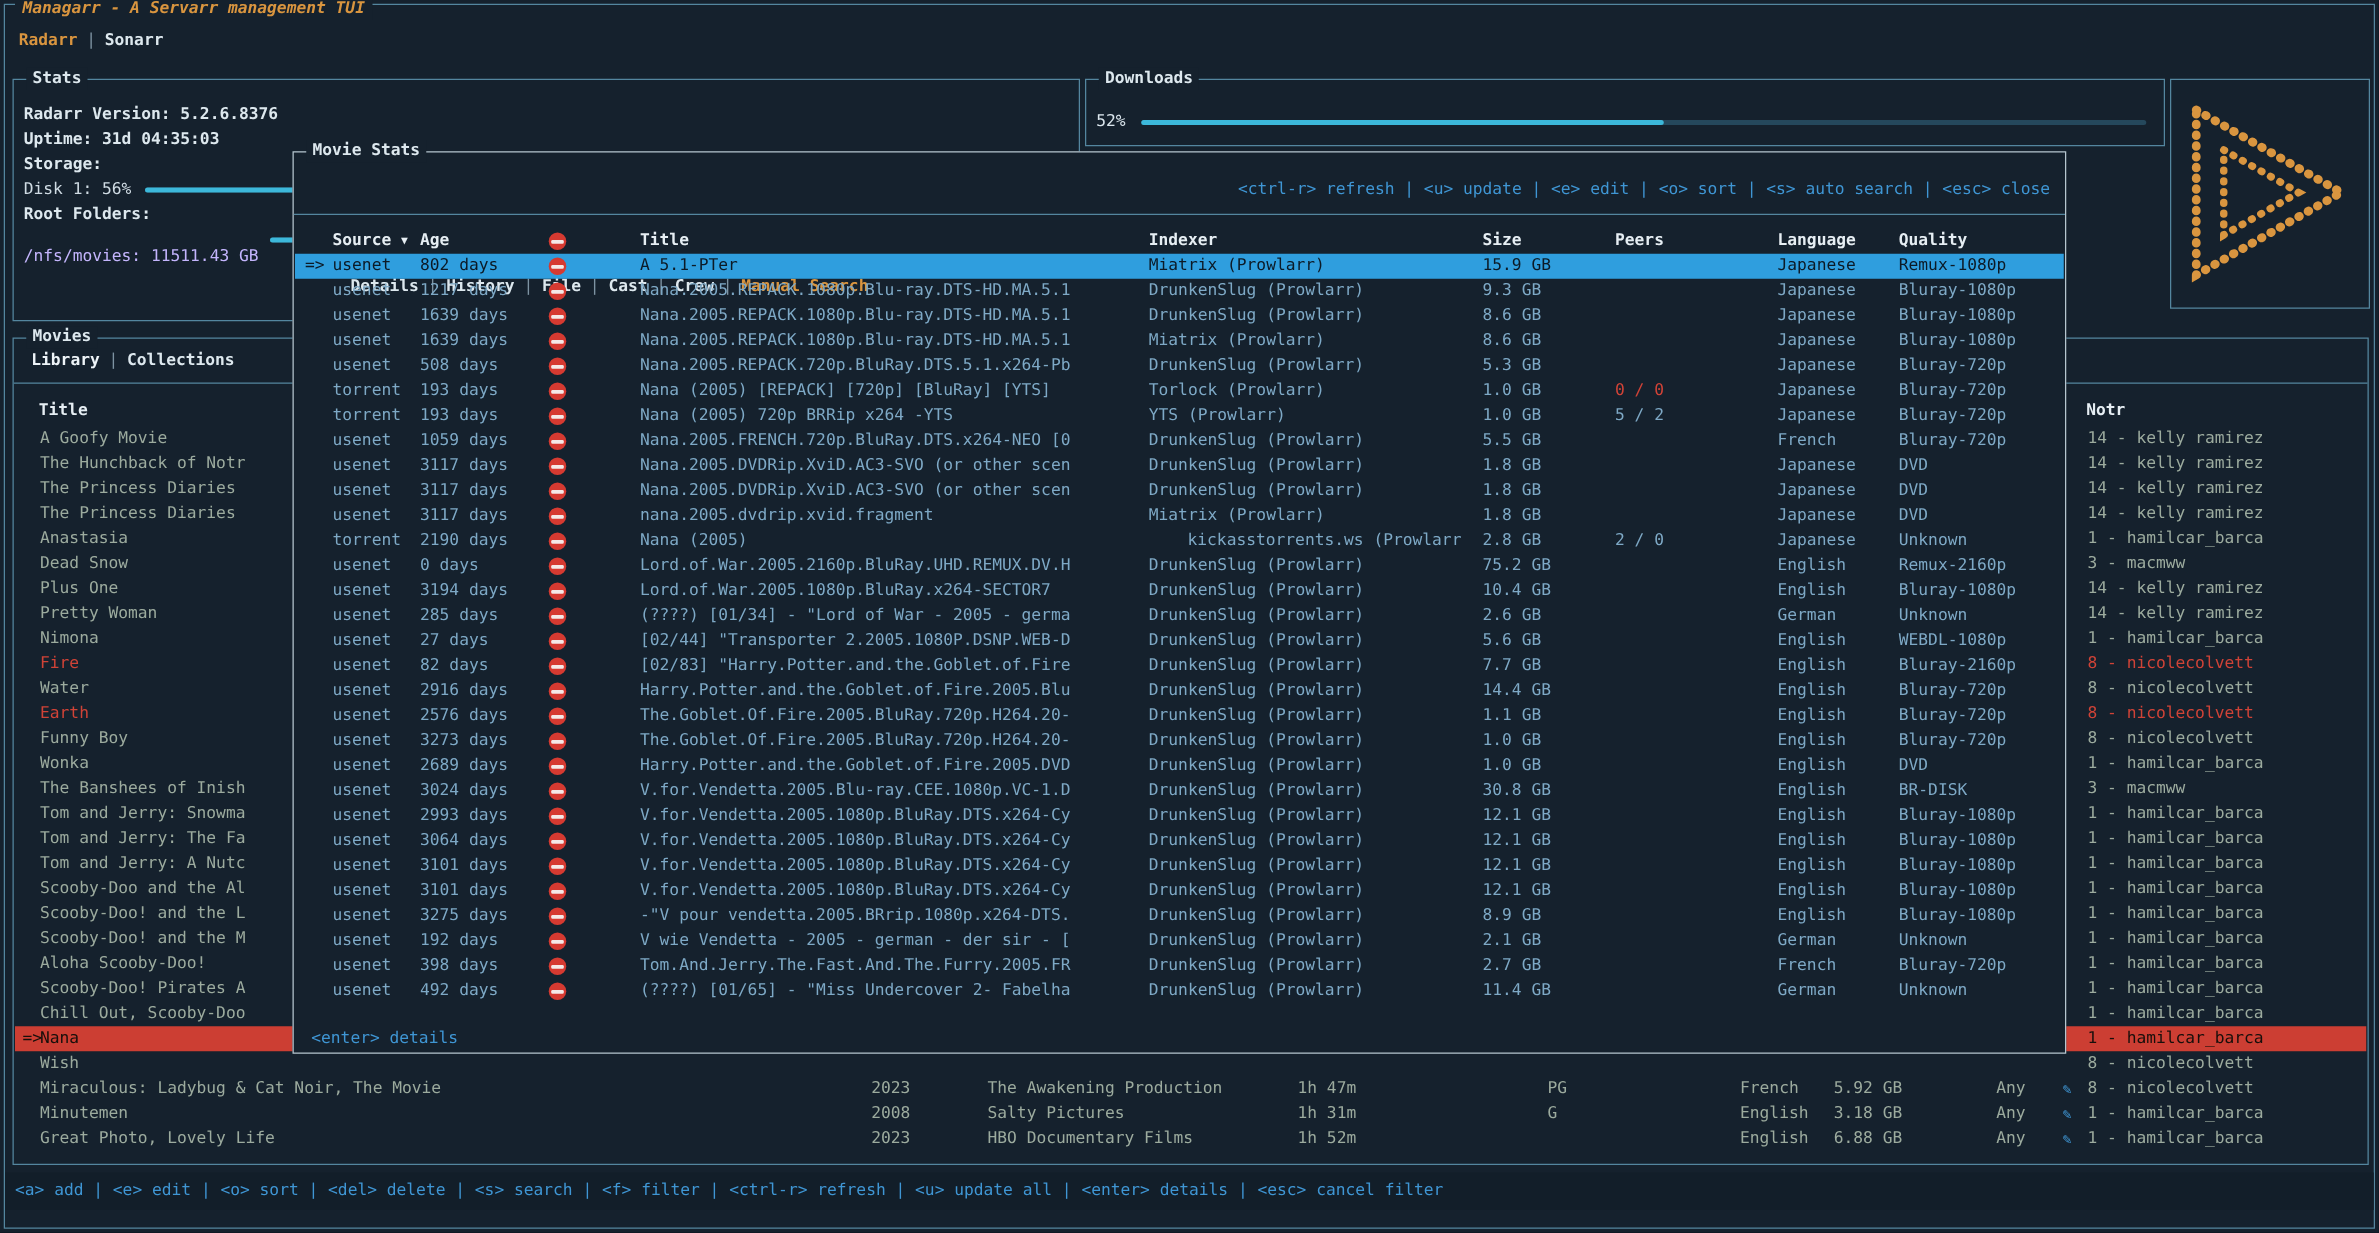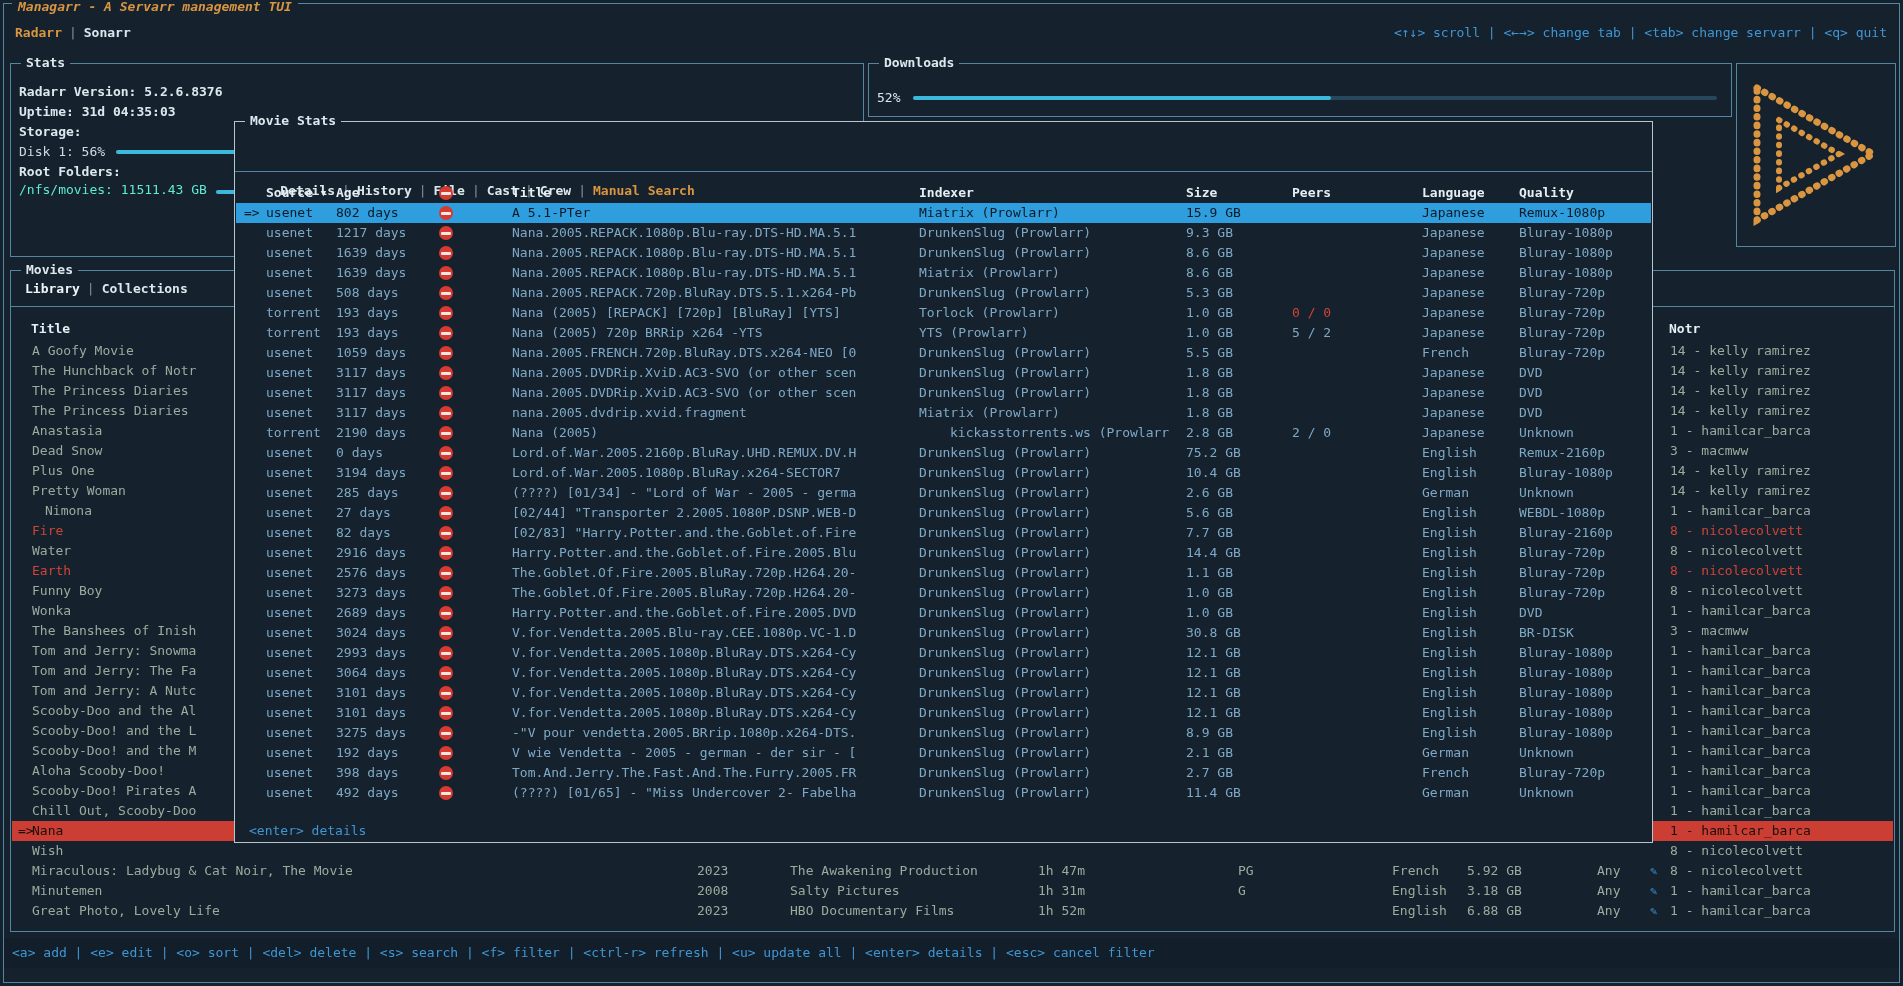--- a/index.html
+++ b/index.html
@@ -61,33 +61,32 @@
   .noicon::after{content:"";position:absolute;left:2px;right:2px;top:6px;height:2.5px;background:#f4e9e7;border-radius:1px;}
 </style>
 </head>
 <body>
 
 <div class="screen">
   <div class="frame"></div>
 
   <div class="app-title">Managarr - A Servarr management TUI</div>
   <div class="servarr-tabs" id="servarr-tabs"><span class="tab active">Radarr</span><span class="tabsep">|</span><span class="tab">Sonarr</span></div>
-  <div class="top-keys">&lt;↑↓&gt; scroll | &lt;←→&gt; change tab | &lt;tab&gt; change servarr | &lt;q&gt; quit</div>
 
   <div class="panel" style="left:10px;top:63px;width:852px;height:192px;">
     <span class="ptitle">Stats</span>
     <div class="sline" style="top:18px"><b>Radarr Version:</b><b> </b><b>5.2.6.8376</b></div>
     <div class="sline" style="top:38px"><b>Uptime:</b><b> </b><b>31d 04:35:03</b></div>
     <div class="sline" style="top:58px"><b>Storage:</b></div>
     <div class="sline" style="top:78px;color:#cfdbe3">Disk 1: 56%</div>
     <div class="bar" style="left:105px;top:86px;width:738px;">
         <div class="fill" id="disk-fill" style="width: 56%;"></div>
       </div>
     <div class="sline" style="top:98px"><b>Root Folders:</b></div>
-    <div class="sline" style="top:116px;color:#5eead4">/nfs/movies: 11511.43 GB</div>
+    <div class="sline" style="top:132px;color:#c4b5fd">/nfs/movies: 11511.43 GB</div>
     <div class="bar" style="left:205px;top:126px;width:638px;">
         <div class="fill" id="root-fill" style="width: 100%;"></div>
       </div>
   </div>
 
   <div class="panel" style="left:868px;top:63px;width:862px;height:52px;">
     <span class="ptitle">Downloads</span>
     <div class="sline" style="top:24px;color:#dbe6ed">52%</div>
     <div class="bar" style="left:44px;top:32px;width:804px;">
         <div class="fill" id="dl-fill" style="width: 52%;"></div>
@@ -135,21 +134,21 @@
         </div>
         <div class="lib-row" style="top: 190px;">
           <span class="cell" style="left: 20px;">Plus One</span>
           <span class="cell" style="left: 1658px;">14 - kelly ramirez</span>
         </div>
         <div class="lib-row" style="top: 210px;">
           <span class="cell" style="left: 20px;">Pretty Woman</span>
           <span class="cell" style="left: 1658px;">14 - kelly ramirez</span>
         </div>
         <div class="lib-row" style="top: 230px;">
-          <span class="cell" style="left: 20px; margin-left: 13px;">Nimona</span>
+          <span class="cell" style="left: 20px;">Nimona</span>
           <span class="cell" style="left: 1658px;">1 - hamilcar_barca</span>
         </div>
         <div class="lib-row" style="top: 250px;">
           <span class="cell red" style="left: 20px;">Fire</span>
           <span class="cell red" style="left: 1658px;">8 - nicolecolvett</span>
         </div>
         <div class="lib-row" style="top: 270px;">
           <span class="cell" style="left: 20px;">Water</span>
           <span class="cell" style="left: 1658px;">8 - nicolecolvett</span>
         </div>
@@ -248,20 +247,21 @@
           <span class="cell" style="left: 1585px;">Any</span>
           <span class="cell micon" style="left: 1638px;">✎</span>
           <span class="cell" style="left: 1658px;">1 - hamilcar_barca</span>
         </div>
       </div>
   </div>
 
   <div class="modal">
     <span class="ptitle">Movie Stats</span>
     <div class="modal-tabs" id="modal-tabs">
+      <span class="mkeys">&lt;ctrl-r&gt; refresh | &lt;u&gt; update | &lt;e&gt; edit | &lt;o&gt; sort | &lt;s&gt; auto search | &lt;esc&gt; close</span>
     <span class="tab">Details</span><span class="tabsep">|</span><span class="tab">History</span><span class="tabsep">|</span><span class="tab">File</span><span class="tabsep">|</span><span class="tab">Cast</span><span class="tabsep">|</span><span class="tab">Crew</span><span class="tabsep">|</span><span class="tab active">Manual Search</span></div>
     <div class="mi-hdr">
       <span class="cell" style="left:30px"><span>Source</span> <span class="sort">▼</span></span>
       <span class="cell" style="left:100px">Age</span>
       <span class="noicon" style="left:203px"></span>
       <span class="cell" style="left:276px">Title</span>
       <span class="cell" style="left:683px">Indexer</span>
       <span class="cell" style="left:950px">Size</span>
       <span class="cell" style="left:1056px">Peers</span>
       <span class="cell" style="left:1186px">Language</span>

